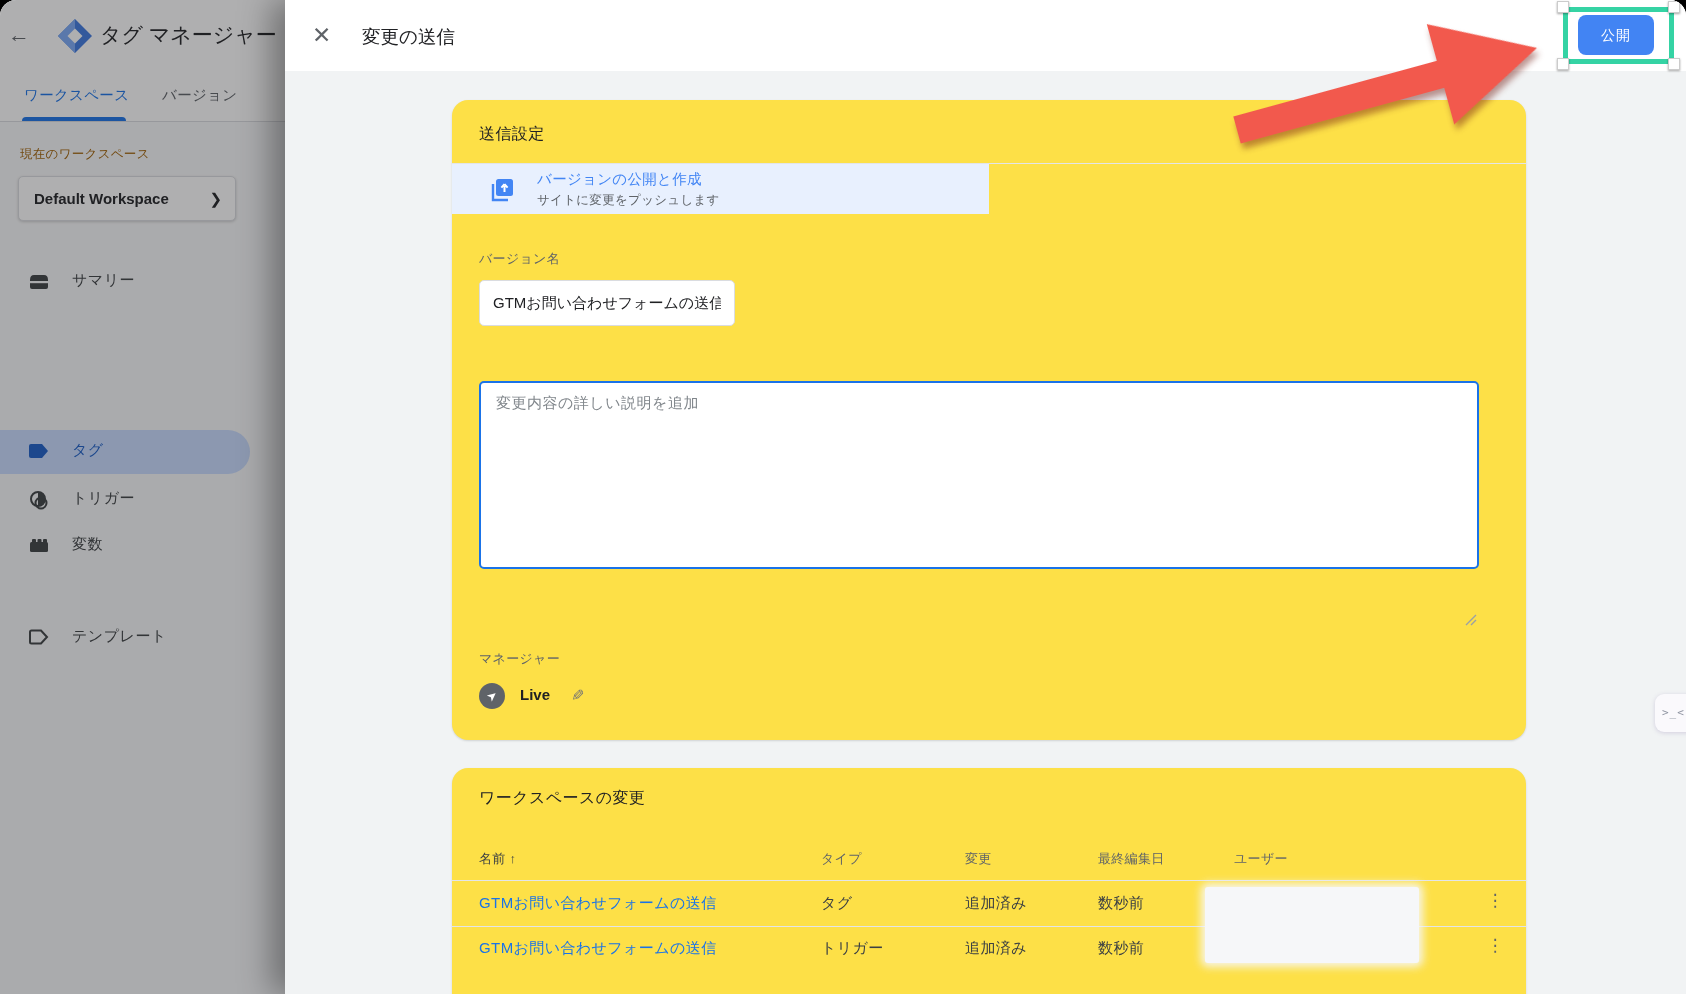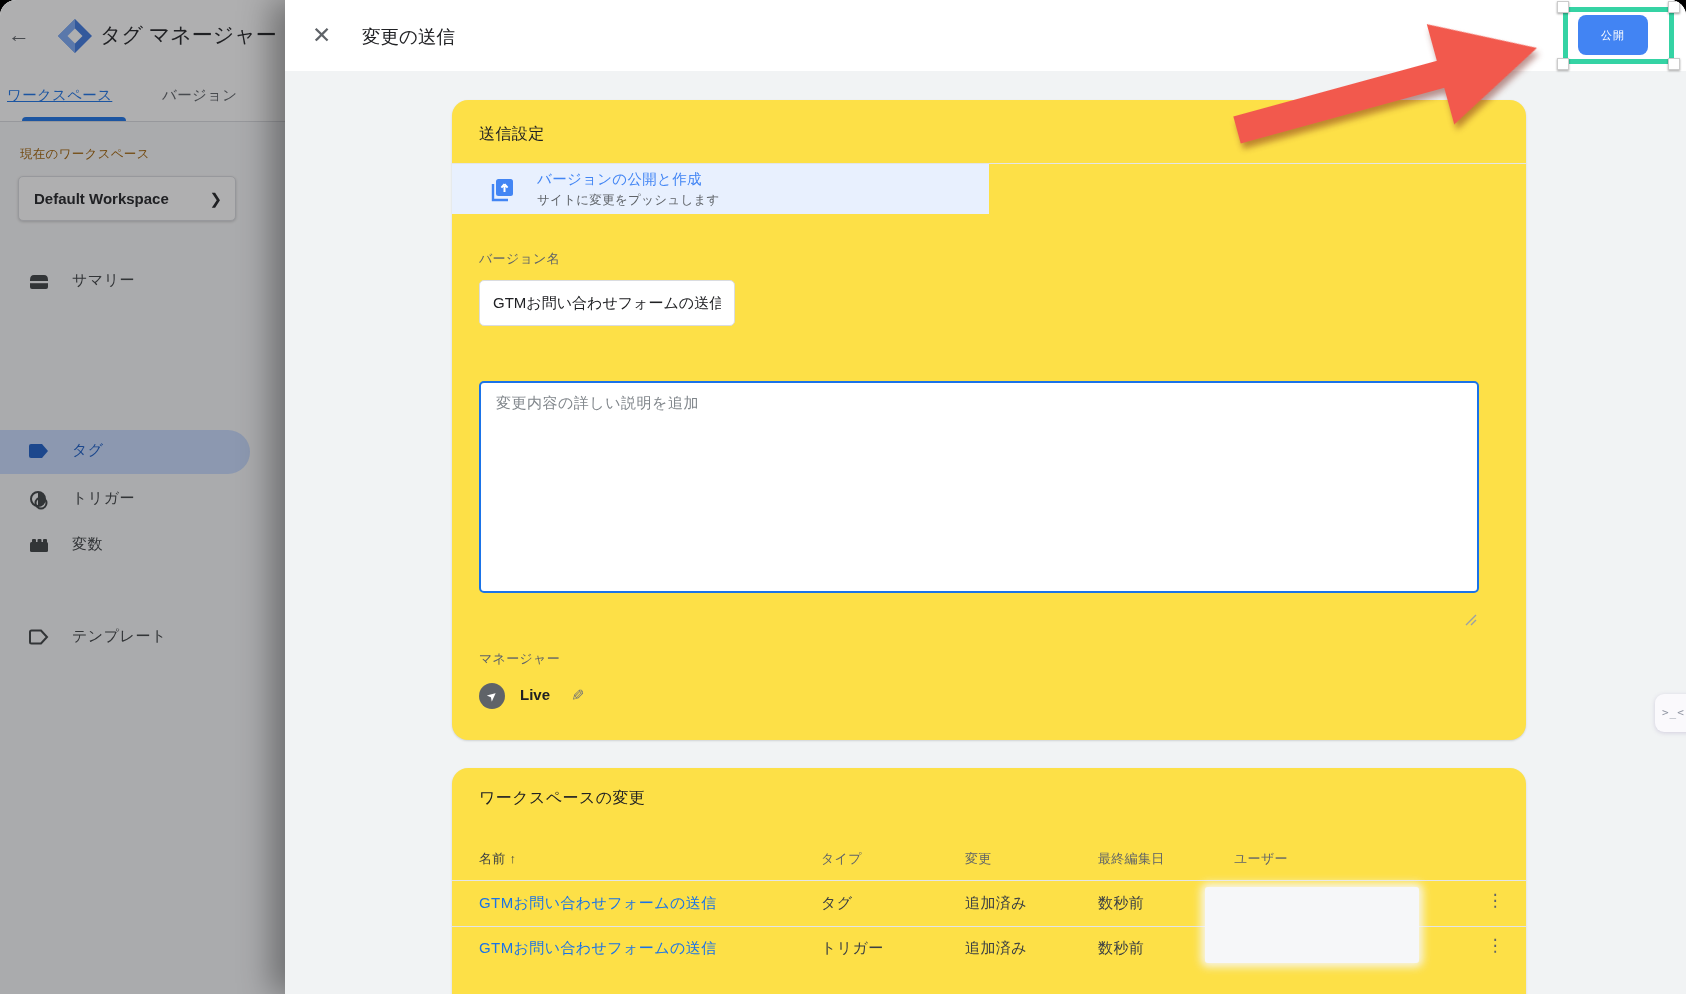--- a/index.html
+++ b/index.html
@@ -33,21 +33,21 @@
 
   .dim { position:absolute; left:0; top:0; width:285px; height:994px; background:rgba(32,33,36,.36); z-index:2; }
 
   
   .modal { position:absolute; left:285px; top:0; width:1401px; height:994px; background:#f1f3f4;
            box-shadow:-14px 0 30px rgba(0,0,0,.35); z-index:3; }
   .modal-header { position:absolute; left:0; top:0; width:100%; height:71px; background:#fff; }
   .close-x { position:absolute; left:27px; top:23px; font-size:23px; color:#5f6368; line-height:24px; }
   .modal-title { position:absolute; left:77px; top:24px; font-size:18.5px; color:#202124; }
   .publish-btn { position:absolute; left:1293px; top:15px; height:40px; padding:0 23px;
-                 background:#4284f3; color:#fff; font-size:11px; line-height:40px;
+                 background:#4284f3; color:#fff; font-size:14px; line-height:40px;
                  border:none; border-radius:8px; letter-spacing:1px; }
 
   .card { position:absolute; background:#fde047; border-radius:16px; box-shadow:0 1px 2px rgba(60,64,67,.18); }
   .card1 { left:167px; top:100px; width:1074px; height:640px; }
   .card2 { left:167px; top:768px; width:1074px; height:263px; }
   .card-heading { position:absolute; left:27px; font-size:16px; color:#202124; letter-spacing:.4px; }
 
   .tiles { position:absolute; left:0; top:63px; width:100%; height:51px; border-top:1px solid #e3e5e8; display:flex; }
   .tile { position:relative; width:537px; height:100%; }
   .tile.selected { background:#e8f0fe; }
@@ -56,21 +56,21 @@
   .tile-title { font-size:14.5px; letter-spacing:.3px; }
   .tile.selected .tile-title { color:#4285f4; }
   .tile .tile-title { color:#202124; }
   .tile-sub { font-size:12.5px; color:#5f6368; margin-top:3px; letter-spacing:.3px; }
 
   .field-label { position:absolute; left:27px; font-size:13px; color:#5f6368; letter-spacing:.3px; }
   .field-label.blue { color:#1a73e8; }
   .version-input { position:absolute; left:27px; top:180px; width:256px; height:46px;
                    border:1px solid #dadce0; border-radius:5px; padding:0 13px; font-size:15px;
                    color:#202124; font-family:inherit; background:#fff; }
-  .desc-area { position:absolute; left:27px; top:281px; width:1000px; height:212px;
+  .desc-area { position:absolute; left:27px; top:281px; width:1000px; height:188px;
                border:2px solid #1a73e8; border-radius:5px; padding:11px 15px; font-size:15px;
                font-family:inherit; color:#202124; resize:none; background:#fff; }
   .desc-area::placeholder { color:#80868b; letter-spacing:.5px; }
   .resize-grip { position:absolute; left:1013px; top:512px; width:12px; height:12px; }
 
   .env-row { position:absolute; left:27px; top:583px; width:400px; height:28px; }
   .env-circle { position:absolute; left:0; top:0; width:26px; height:26px; border-radius:50%;
                 background:#5f6368; color:#fff; text-align:center; }
   .env-circle span { display:inline-block; font-size:12px; line-height:26px; transform:rotate(-40deg); }
   .env-name { position:absolute; left:41px; top:3px; font-size:15px; font-weight:bold; }
@@ -107,21 +107,21 @@
       <span class="gtm-logo">
         <svg width="36" height="36" viewBox="0 0 36 36">
           <polygon points="18,1 35,18 18,35 1,18" fill="#3e79e0"></polygon>
           <polygon points="18,1 1,18 18,35" fill="#7baaf7"></polygon>
           <polygon points="18,10.5 25.5,18 18,25.5 10.5,18" fill="#ffffff"></polygon>
         </svg>
       </span>
       <span class="bg-title">タグ マネージャー</span>
     </div>
     <div class="bg-tabs">
-      <span class="tab active" style="left:7px;text-decoration:underline;">ワークスペース</span>
+      <span class="tab active" style="left:24px;">ワークスペース</span>
       <span class="tab inactive" style="left:162px;">バージョン</span>
       <span class="tab-underline"></span>
     </div>
     <div class="bg-sidebar">
       <div class="ws-label">現在のワークスペース</div>
       <div class="ws-button">
         <span>Default Workspace</span>
         <span class="ws-chevron">❯</span>
       </div>
 

